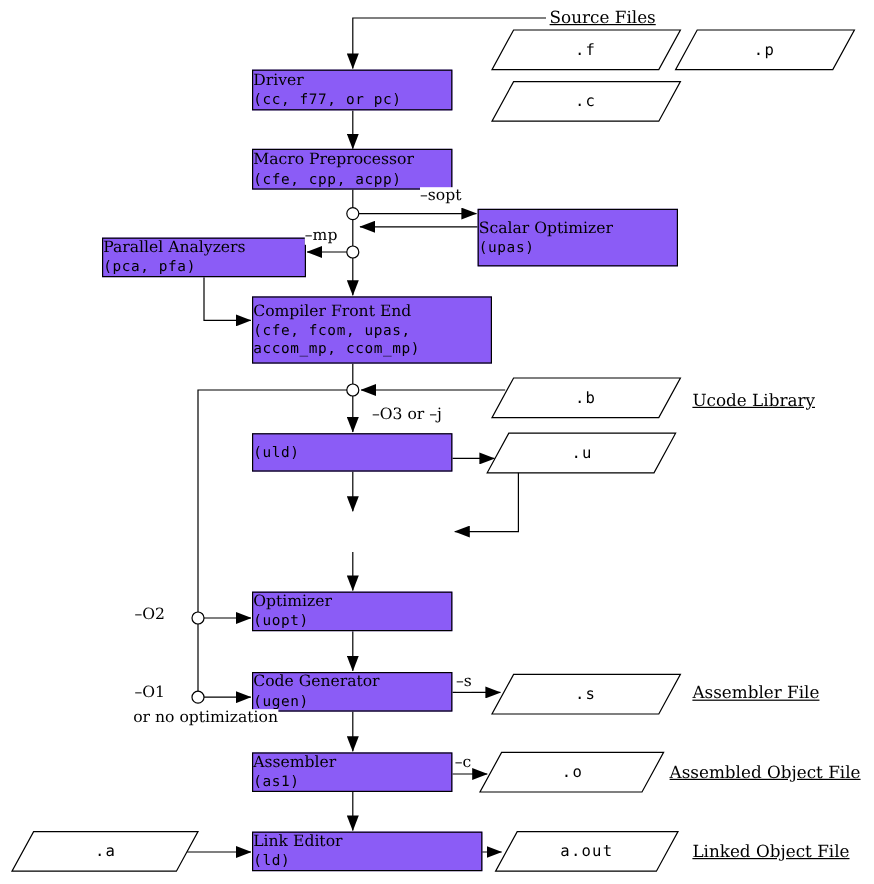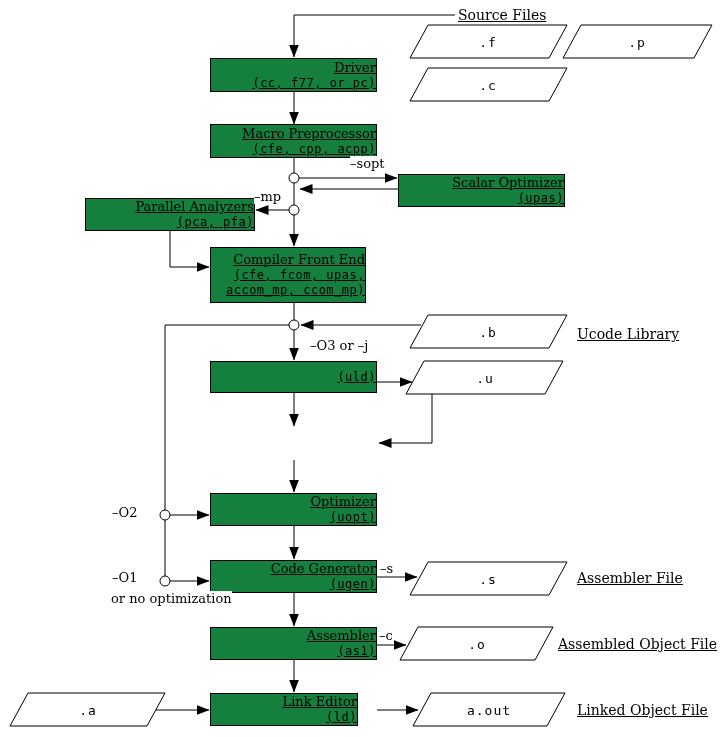--- a/index.html
+++ b/index.html
@@ -1,20 +1,20 @@
 <!DOCTYPE html>
 <html><head>
 <meta charset="utf-8">
 <style>
   html,body{margin:0;padding:0;background:#ffffff;}
   .canvas{position:relative;width:728px;height:737px;background:#ffffff;overflow:hidden;
           font-family:"DejaVu Serif",serif;color:#000;}
   .canvas svg{position:absolute;left:0;top:0;}
-  .box{position:absolute;border:1px solid #000;background:#15803d;box-sizing:border-box;
-       display:flex;flex-direction:column;justify-content:center;text-align:right;z-index:2;text-decoration:underline;}
+  .box{position:absolute;border:1px solid #000;background:#8b5cf6;box-sizing:border-box;
+       display:flex;flex-direction:column;justify-content:center;text-align:left;z-index:2;}
   .bt{font:13px "DejaVu Serif",serif;line-height:16px;}
   .bs{font:12px "DejaVu Sans Mono",monospace;line-height:15px;letter-spacing:0.5px;}
   .file{position:absolute;transform:translate(-50%,-50%);font:13px "DejaVu Sans Mono",monospace;
         letter-spacing:1px;z-index:2;white-space:nowrap;}
   .ann{position:absolute;font:14px "DejaVu Serif",serif;white-space:nowrap;z-index:2;text-decoration:underline;}
   .elbl{position:absolute;font:13px "DejaVu Serif",serif;white-space:nowrap;z-index:2;background:#fff;text-align:center;}
 </style>
 </head>
 <body>
 
@@ -77,49 +77,49 @@
   </svg>
 
   <div class="box" style="left:210px;top:58px;width:167px;height:34px">
     <div class="bt">Driver</div>
     <div class="bs">(cc, f77, or pc)</div>
   </div>
   <div class="box" style="left:210px;top:124px;width:167px;height:34px">
     <div class="bt">Macro Preprocessor</div>
     <div class="bs">(cfe, cpp, acpp)</div>
   </div>
-  <div class="box" style="left:398px;top:174px;width:167px;height:33px">
+  <div class="box" style="left:398px;top:174px;width:167px;height:48px">
     <div class="bt">Scalar Optimizer</div>
     <div class="bs">(upas)</div>
   </div>
   <div class="box" style="left:85px;top:198px;width:170px;height:33px">
     <div class="bt">Parallel Analyzers</div>
     <div class="bs">(pca, pfa)</div>
   </div>
-  <div class="box" style="left:210px;top:247px;width:156px;height:56px">
+  <div class="box" style="left:210px;top:247px;width:200px;height:56px">
     <div class="bt">Compiler Front End</div>
     <div class="bs">(cfe, fcom, upas,</div>
     <div class="bs">accom_mp, ccom_mp)</div>
   </div>
   <div class="box" style="left:210px;top:361px;width:167px;height:32px">
     <div class="bs">(uld)</div>
   </div>
   <div class="box" style="left:210px;top:493px;width:167px;height:33px">
     <div class="bt">Optimizer</div>
     <div class="bs">(uopt)</div>
   </div>
   <div class="box" style="left:210px;top:560px;width:167px;height:33px">
     <div class="bt">Code Generator</div>
     <div class="bs">(ugen)</div>
   </div>
   <div class="box" style="left:210px;top:627px;width:167px;height:33px">
     <div class="bt">Assembler</div>
     <div class="bs">(as1)</div>
   </div>
-  <div class="box" style="left:210px;top:693px;width:148px;height:33px">
+  <div class="box" style="left:210px;top:693px;width:192px;height:33px">
     <div class="bt">Link Editor</div>
     <div class="bs">(ld)</div>
   </div>
 
   <span class="file" style="left:488px;top:42px">.f</span>
   <span class="file" style="left:637px;top:42px">.p</span>
   <span class="file" style="left:488px;top:85px">.c</span>
   <span class="file" style="left:488px;top:332px">.b</span>
   <span class="file" style="left:485px;top:378px">.u</span>
   <span class="file" style="left:488px;top:579px">.s</span>

